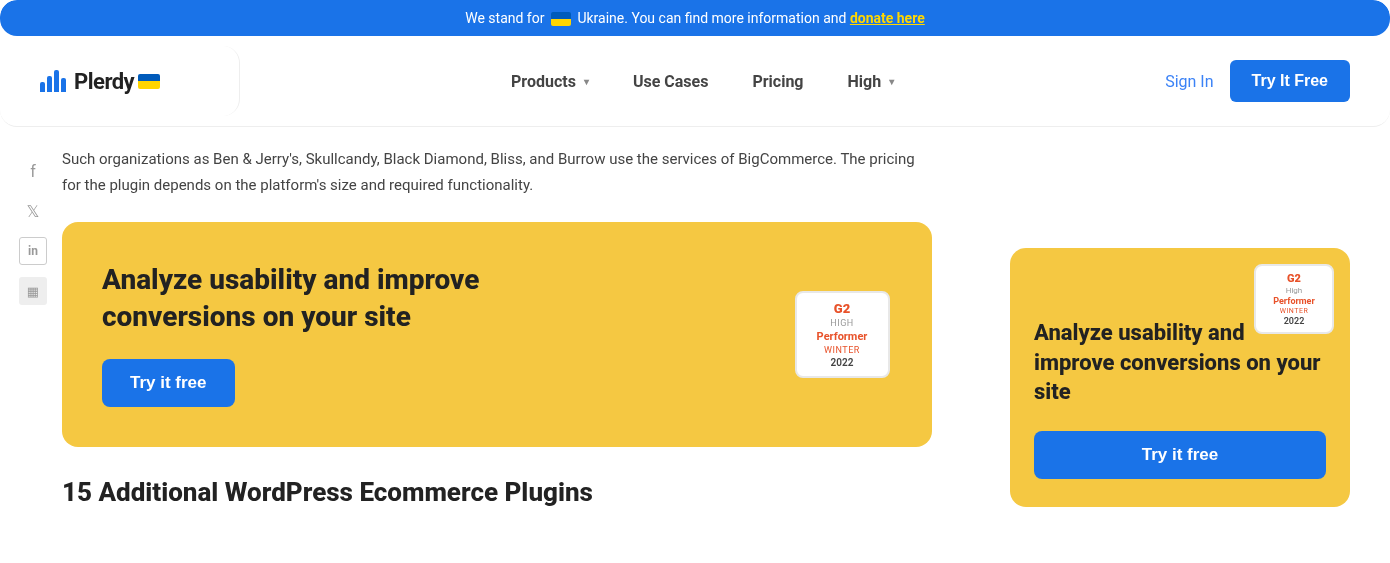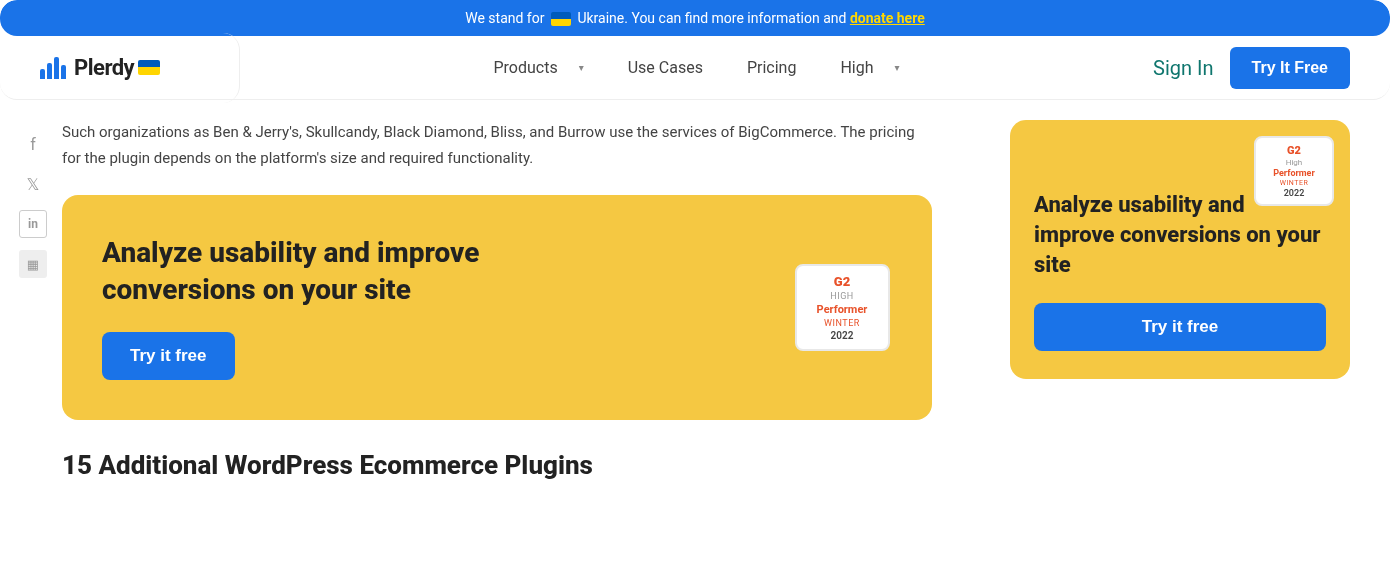--- a/index.html
+++ b/index.html
@@ -26,21 +26,21 @@
       margin: 0 3px;
       background: linear-gradient(to bottom, #005BBB 50%, #FFD500 50%);
       border-radius: 2px;
     }
 
     
     .header {
       display: flex;
       align-items: center;
       padding: 0 40px;
-      height: 64px;
+      height: 91px;
       border-bottom: 1px solid #eee;
       background: #fff;
       position: relative;
     }
     .logo-area {
       display: flex;
       align-items: center;
       min-width: 200px;
       padding-right: 20px;
       border-right: 1px solid #eee;
@@ -75,42 +75,42 @@
     .nav {
       display: flex;
       align-items: center;
       gap: 0;
       flex: 1;
       justify-content: center;
     }
     .nav-item {
       display: flex;
       align-items: center;
-      gap: 21px;
+      gap: 8px;
       padding: 11px 22px;
       height: 70px;
       font-size: 16px;
       color: #444;
       cursor: pointer;
-      font-weight: 400;
+      font-weight: 700;
       white-space: nowrap;
     }
     .nav-chevron {
       font-size: 10px;
       color: #888;
     }
 
     .header-actions {
       display: flex;
       align-items: center;
       gap: 16px;
     }
     .sign-in-btn {
-      color: #0f766e;
-      font-size: 20px;
+      color: #3b82f6;
+      font-size: 16px;
       cursor: pointer;
       text-decoration: none;
     }
     .try-free-btn {
       background: #1a73e8;
       color: #fff;
       border: none;
       border-radius: 6px;
       padding: 12px 22px;
       font-size: 16px;
@@ -145,20 +145,21 @@
       cursor: pointer;
       border-radius: 3px;
     }
 
     
     .content-wrapper {
       display: flex;
       flex: 1;
       gap: 30px;
       padding: 20px 40px 30px 10px;
+      align-items: flex-end;
     }
 
     .main-article {
       flex: 1;
     }
 
     .article-intro {
       font-size: 15px;
       color: #444;
       line-height: 1.7;

